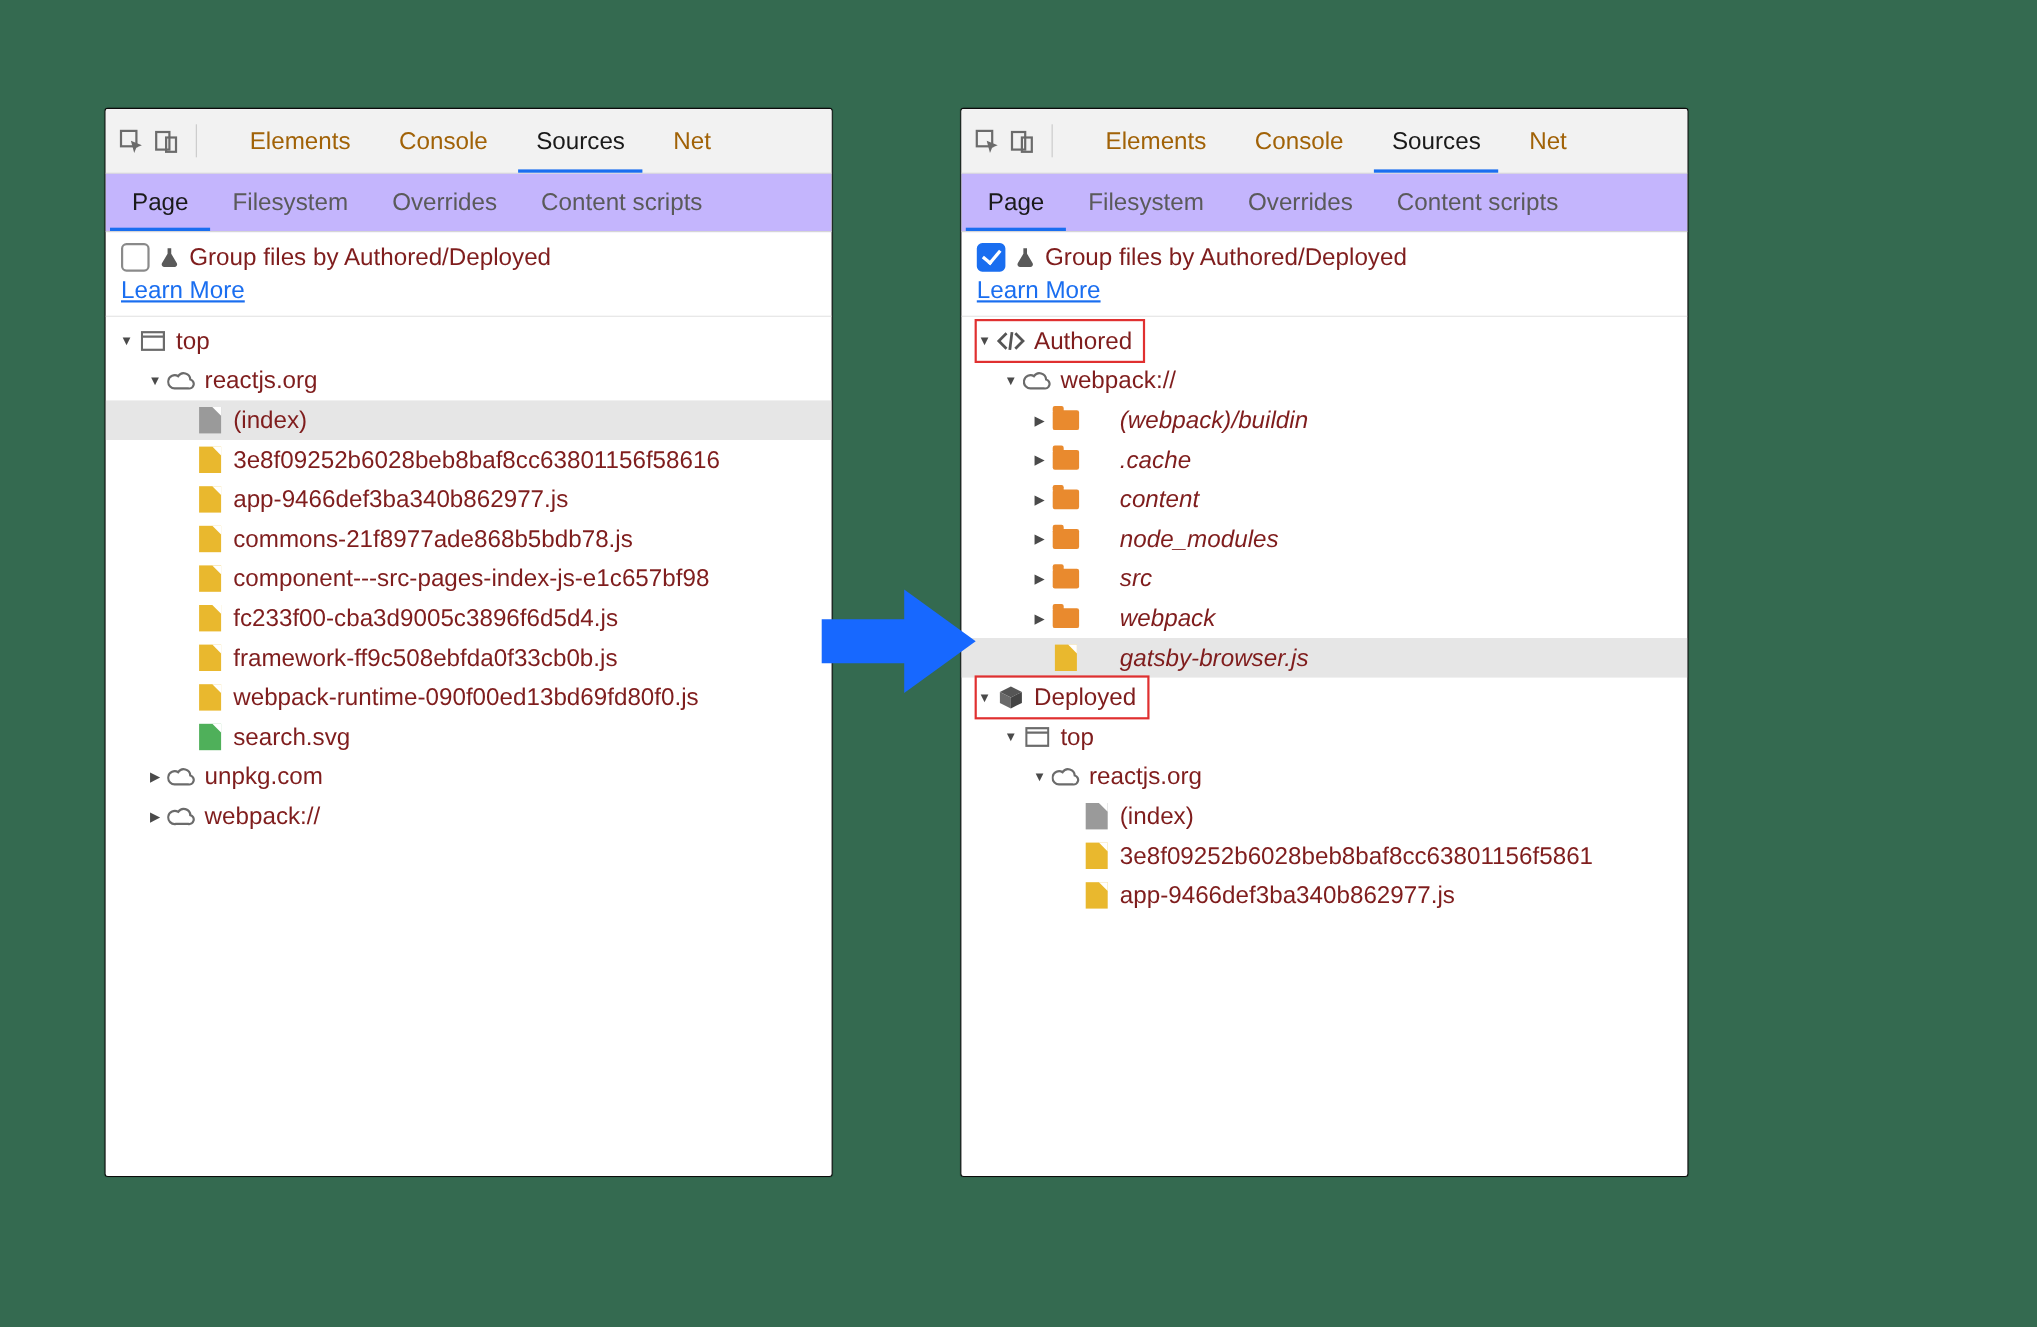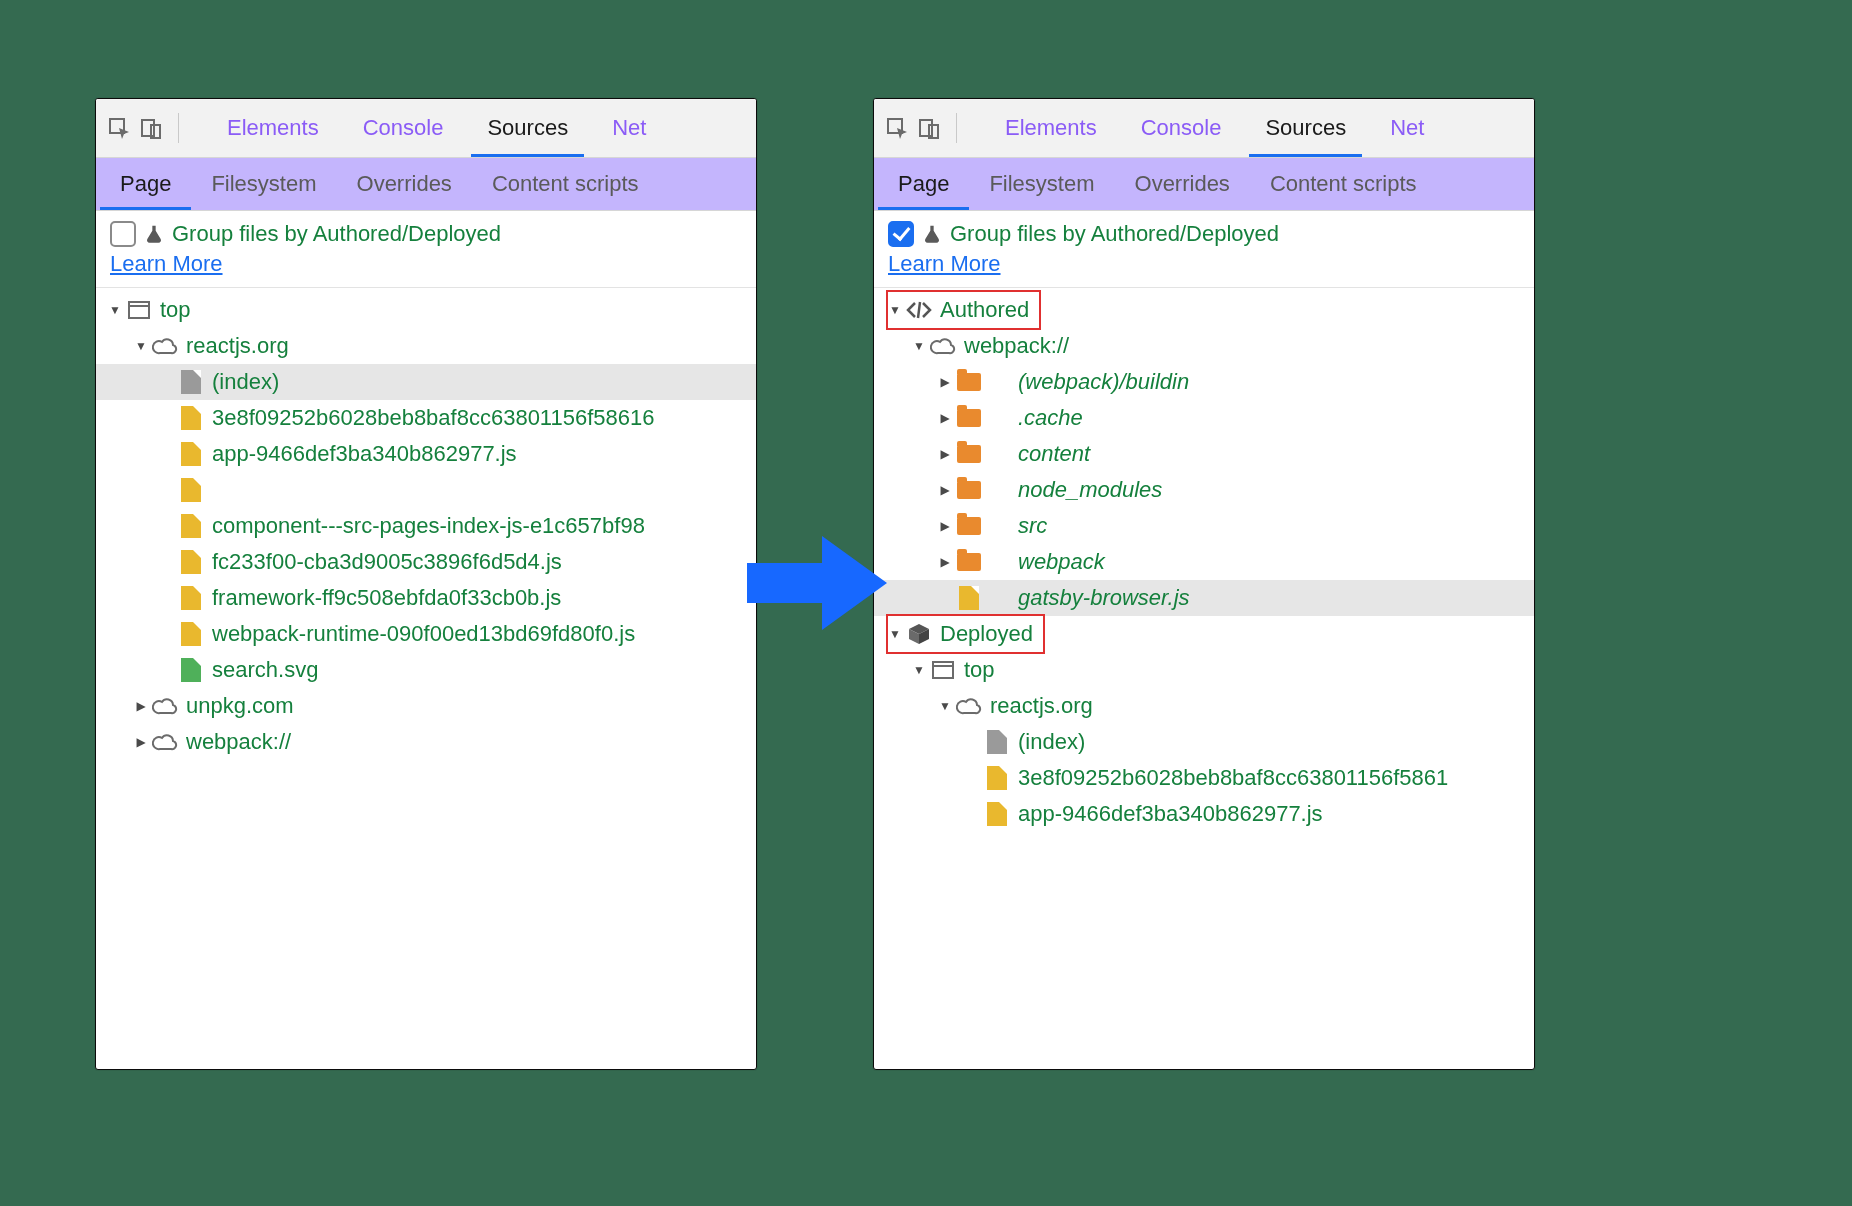--- a/index.html
+++ b/index.html
@@ -55,21 +55,21 @@
     display: flex;
     align-items: stretch;
     height: 100%;
     gap: 0;
     margin-left: 12px;
   }
   .topbar .tab {
     display: flex;
     align-items: center;
     padding: 0 22px;
-    color: #8b5cf6;
+    color: #a16207;
     cursor: default;
     position: relative;
   }
   .topbar .tab.active {
     color: #1a1a1a;
   }
   .topbar .tab.active::after {
     content: "";
     position: absolute;
     left: 6px;
@@ -189,21 +189,21 @@
   .icon-slot {
     width: 26px;
     height: 26px;
     display: inline-flex;
     align-items: center;
     justify-content: center;
     margin-right: 8px;
     flex: 0 0 auto;
   }
   .lbl {
-    color: #15803d;
+    color: #7f1d1d;
   }
   .lbl.italic {
     font-style: italic;
     margin-left: 28px;
   }
   
   .ind0 { padding-left: 12px; }
   .ind1 { padding-left: 38px; }
   .ind2 { padding-left: 64px; }
   .ind3 { padding-left: 92px; }
@@ -322,20 +322,21 @@
           <span class="icon-slot">
             <span class="file-yellow"></span>
           </span>
           <span class="lbl">app-9466def3ba340b862977.js</span>
         </div>
         <div class="row ind2">
           <span class="arrow" style="font-size:12px;"></span>
           <span class="icon-slot">
             <span class="file-yellow"></span>
           </span>
+          <span class="lbl">commons-21f8977ade868b5bdb78.js</span>
         </div>
         <div class="row ind2">
           <span class="arrow" style="font-size:12px;"></span>
           <span class="icon-slot">
             <span class="file-yellow"></span>
           </span>
           <span class="lbl">component---src-pages-index-js-e1c657bf98</span>
         </div>
         <div class="row ind2">
           <span class="arrow" style="font-size:12px;"></span>

